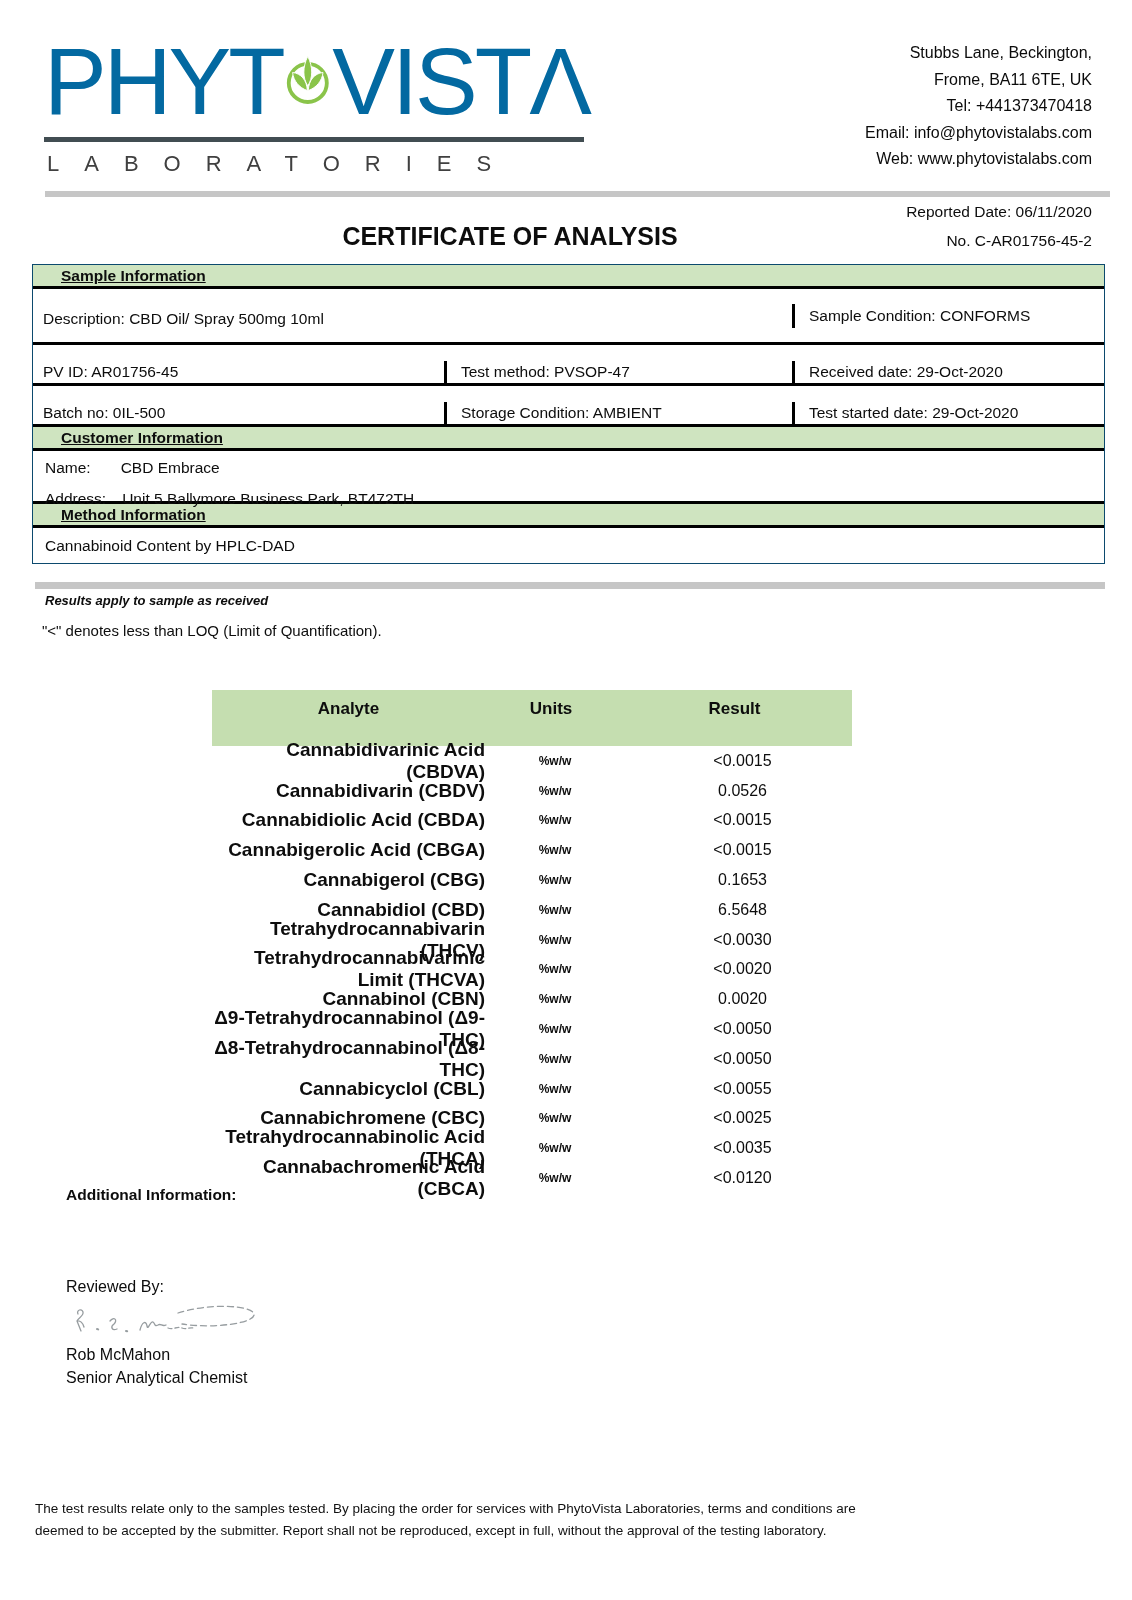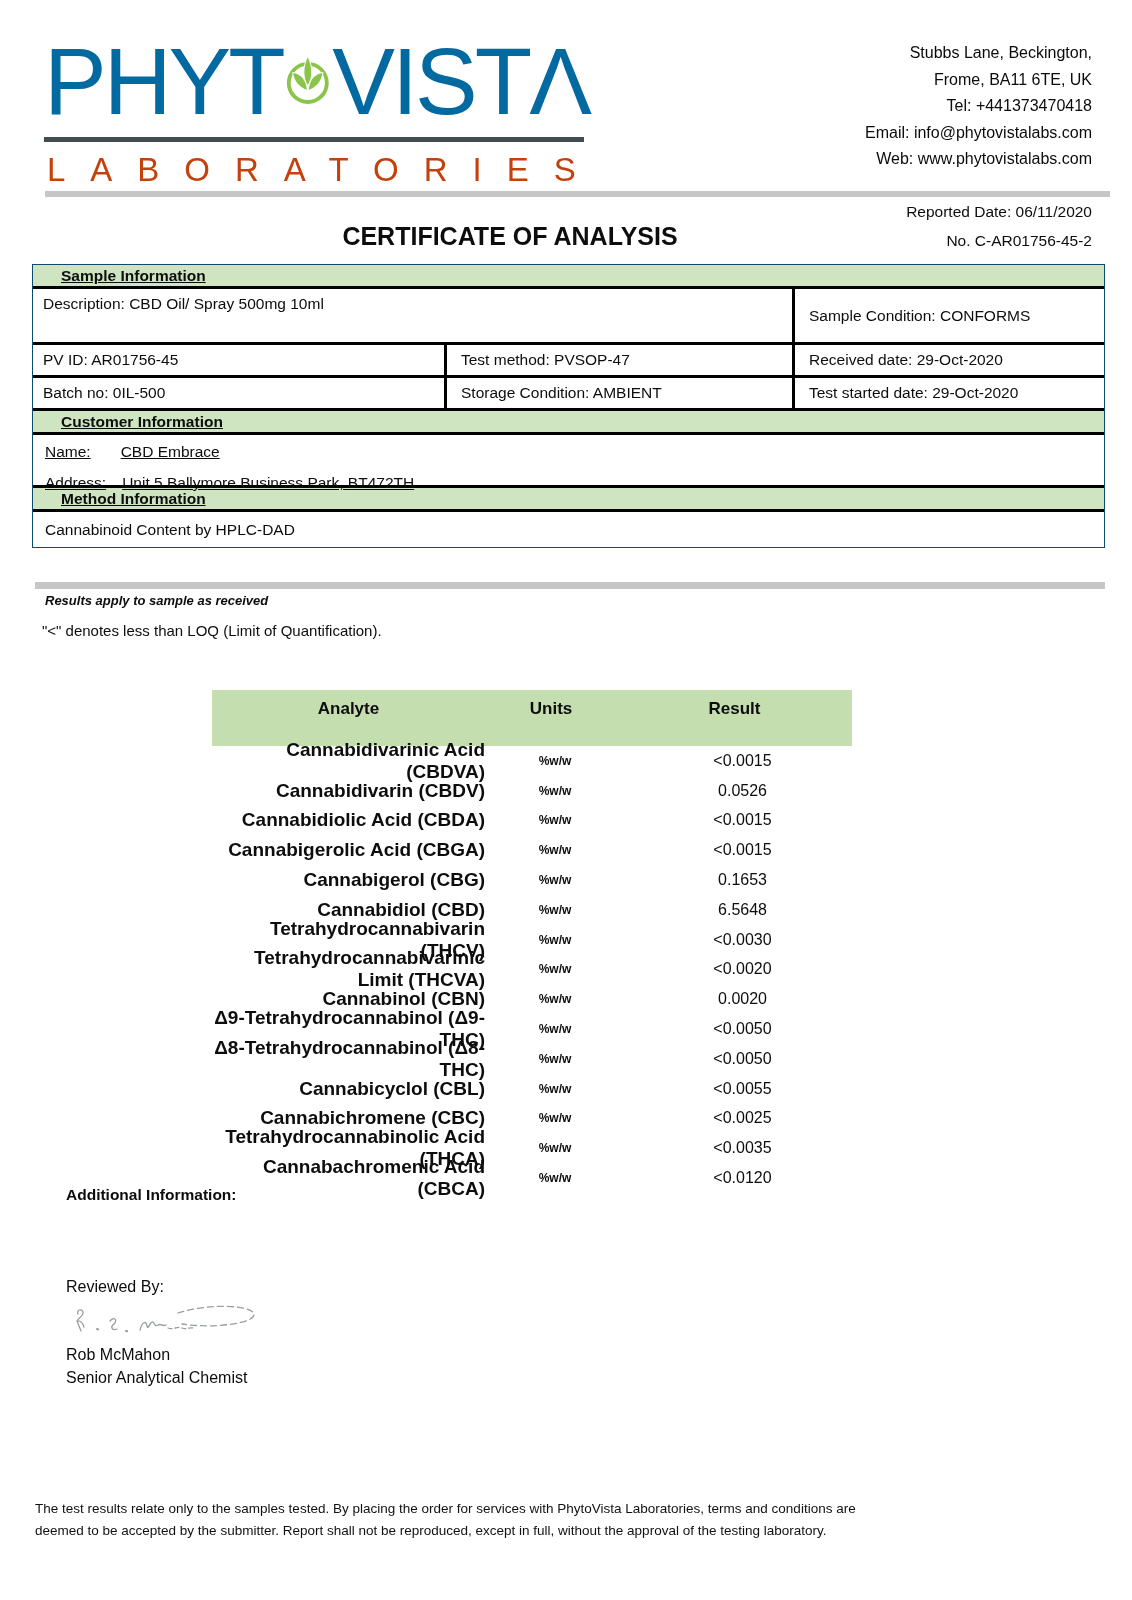--- a/index.html
+++ b/index.html
@@ -5,47 +5,47 @@
   * { margin:0; padding:0; box-sizing:border-box; }
   body { background:#e9e9e9; font-family:"Liberation Sans","DejaVu Sans",sans-serif; color:#0d0d0d; }
   .page { position:relative; width:1132px; height:1600px; background:#ffffff; margin:0 auto; overflow:hidden; }
 
   
   .logo-block { position:absolute; left:44px; top:30px; width:545px; }
   .logo-main { display:flex; align-items:center; color:#0369a1; }
   .logo-word { font-size:94px; line-height:104px; font-weight:400; letter-spacing:-3px; }
   .leaf-svg { height:102px; width:auto; margin:0 1px; }
   .logo-rule { width:540px; border-top:5px solid #414d52; margin-top:3px; }
-  .logo-sub { margin-top:9px; font-size:33px; color:#c2410c; letter-spacing:25px; white-space:nowrap; padding-left:3px; }
+  .logo-sub { margin-top:9px; font-size:22px; color:#404040; letter-spacing:25px; white-space:nowrap; padding-left:3px; }
 
   .contact { position:absolute; top:40px; right:40px; text-align:right; font-size:16px; line-height:26.5px; color:#0b0b0b; }
 
   .gray-bar { position:absolute; background:#c6c6c6; }
   .bar1 { left:45px; top:191px; width:1065px; height:6px; }
   .bar2 { left:35px; top:582px; width:1070px; height:7px; }
 
   .reported-date { position:absolute; top:203px; right:40px; font-size:15.5px; }
   .cert-title { position:absolute; top:222px; left:310px; width:400px; text-align:center; font-size:25px; font-weight:bold; letter-spacing:0px; }
   .cert-number { position:absolute; top:232px; right:40px; font-size:15.5px; }
 
   
   .info-table { position:absolute; left:32px; top:264px; width:1073px; border:1px solid #0c4a6e; font-size:15.5px; background:#fff; }
   .sec-bar { height:24px; background:#cfe4c0; border-bottom:3px solid #000; display:flex; align-items:center; padding-left:28px; font-weight:bold; }
   .sec-bar span { text-decoration:underline; }
   .row { display:flex; border-bottom:3px solid #000; }
   .row:last-child, .cell-last { border-bottom:none; }
-  .desc-row { height:56px; }
+  .desc-row { height:56px;align-items:center; }
   .desc-cell { width:762px; border-right:3px solid #000; padding:6px 0 0 10px; }
   .cond-cell { flex:1; display:flex; align-items:center; padding-left:14px; }
-  .trio-row { height:33px; align-items:flex-end; }
+  .trio-row { height:25px; align-items:flex-end;margin-top:16px; }
   .trio-c1 { width:414px; border-right:3px solid #000; padding-left:10px; align-self:stretch; display:flex; align-items:center; }
   .trio-c2 { width:348px; border-right:3px solid #000; padding-left:14px; align-self:stretch; display:flex; align-items:center; }
   .trio-c3 { flex:1; padding-left:14px; align-self:stretch; display:flex; align-items:center; }
   .cust-cell { height:53px; padding:8px 0 0 12px; border-bottom:3px solid #000; }
-  .cust-line { white-space:nowrap;text-decoration:underline; }
+  .cust-line { white-space:nowrap; }
   .cust-line + .cust-line { margin-top:13px; }
   .cust-val-name { margin-left:30px; }
   .cust-val-addr { margin-left:16px; }
   .method-cell { height:35px; display:flex; align-items:center; padding-left:12px; }
 
   
   .note1 { position:absolute; left:45px; top:593px; font-size:13px; font-weight:bold; font-style:italic; }
   .note2 { position:absolute; left:42px; top:622px; font-size:15px; }
 
   

